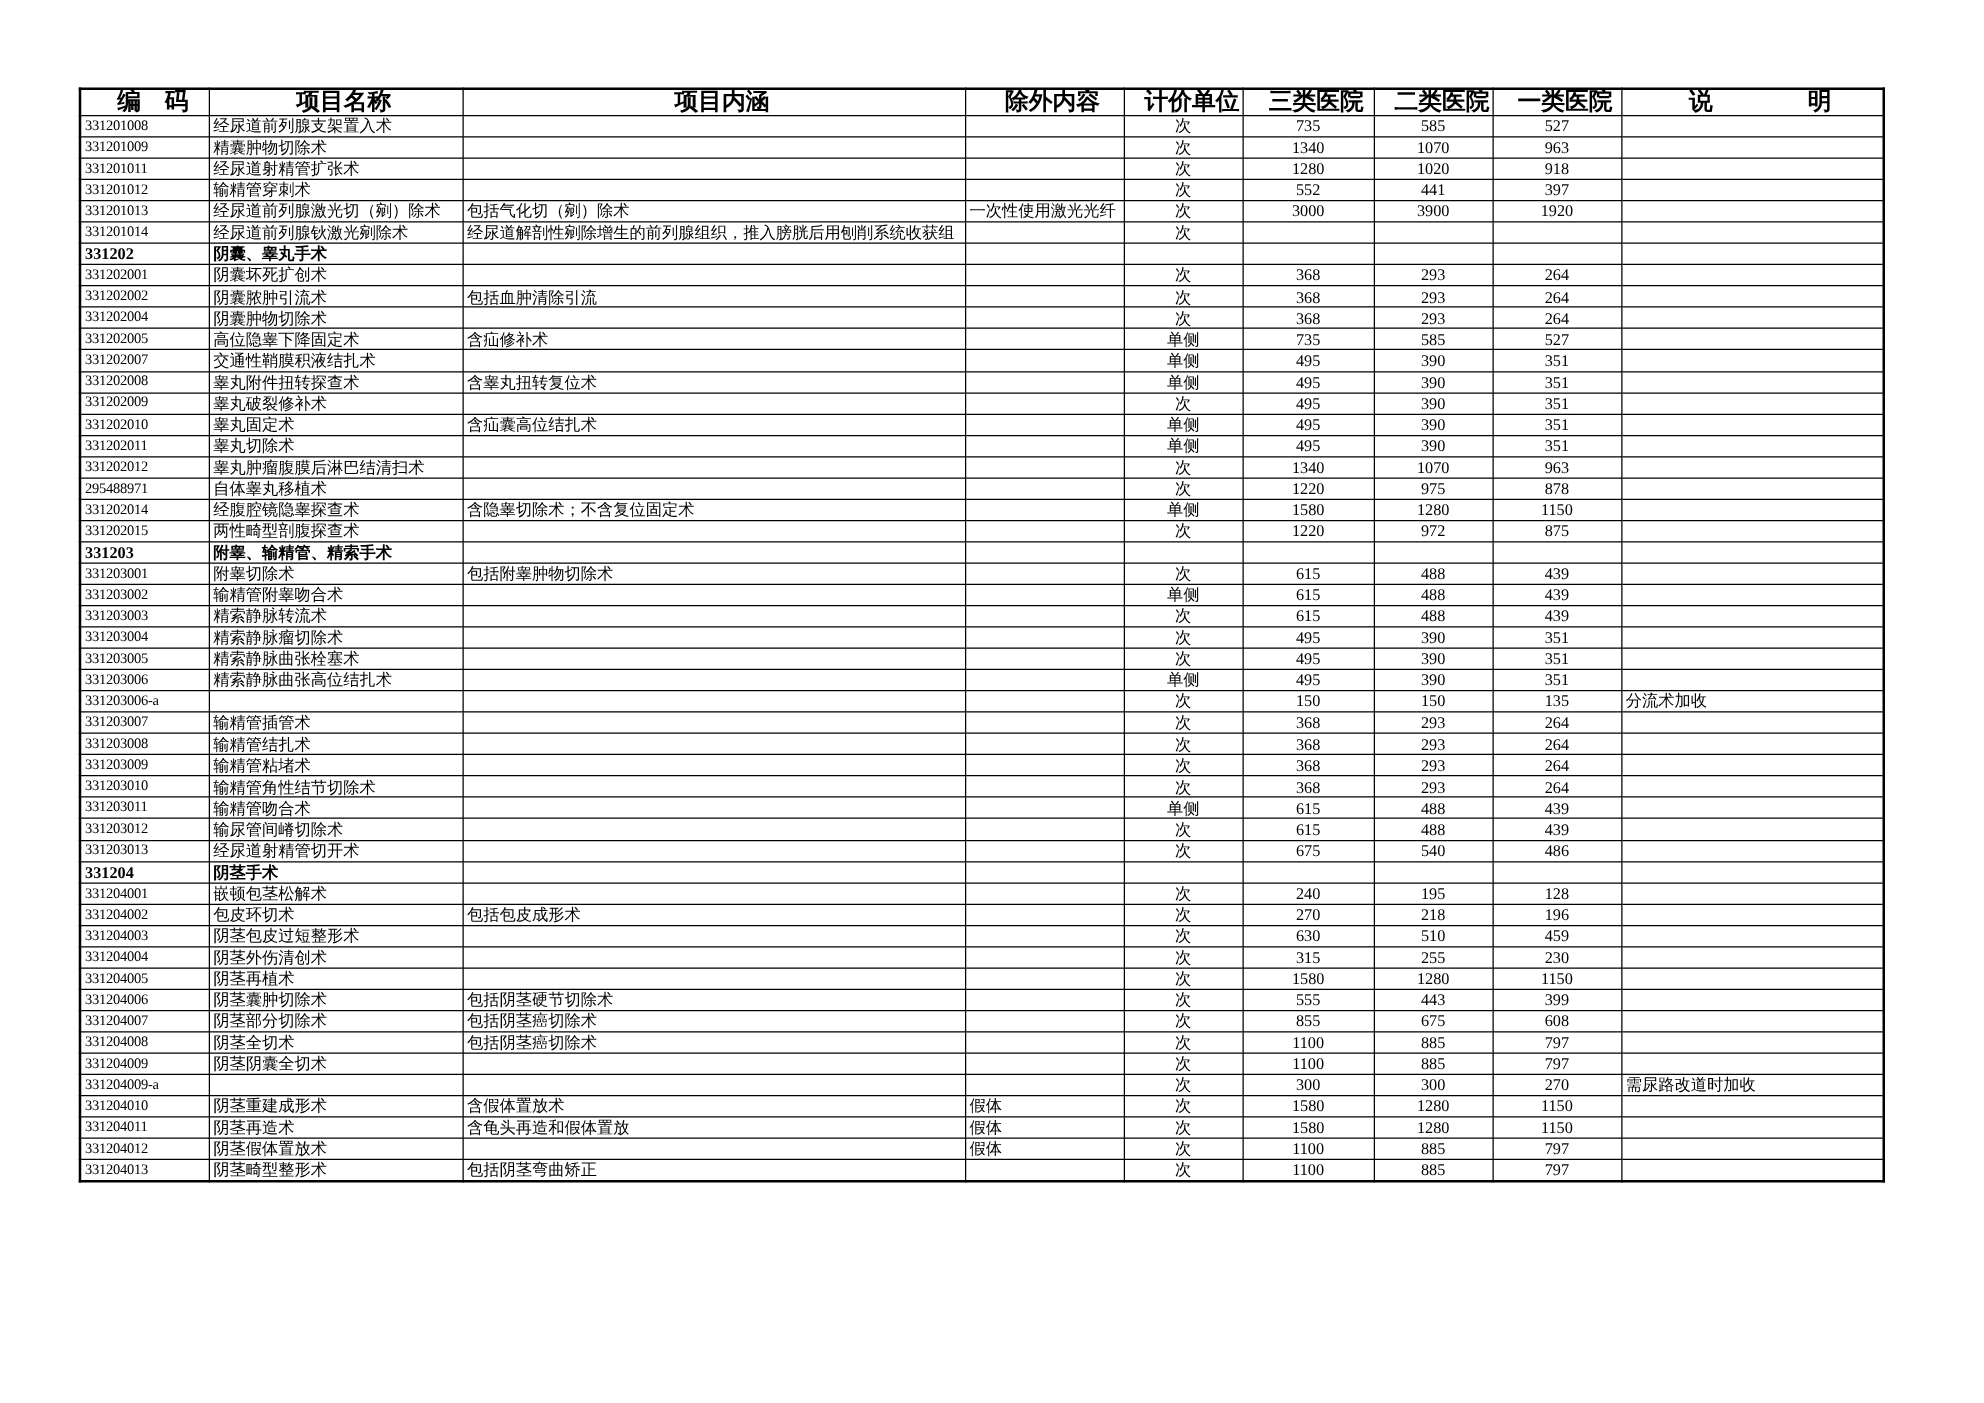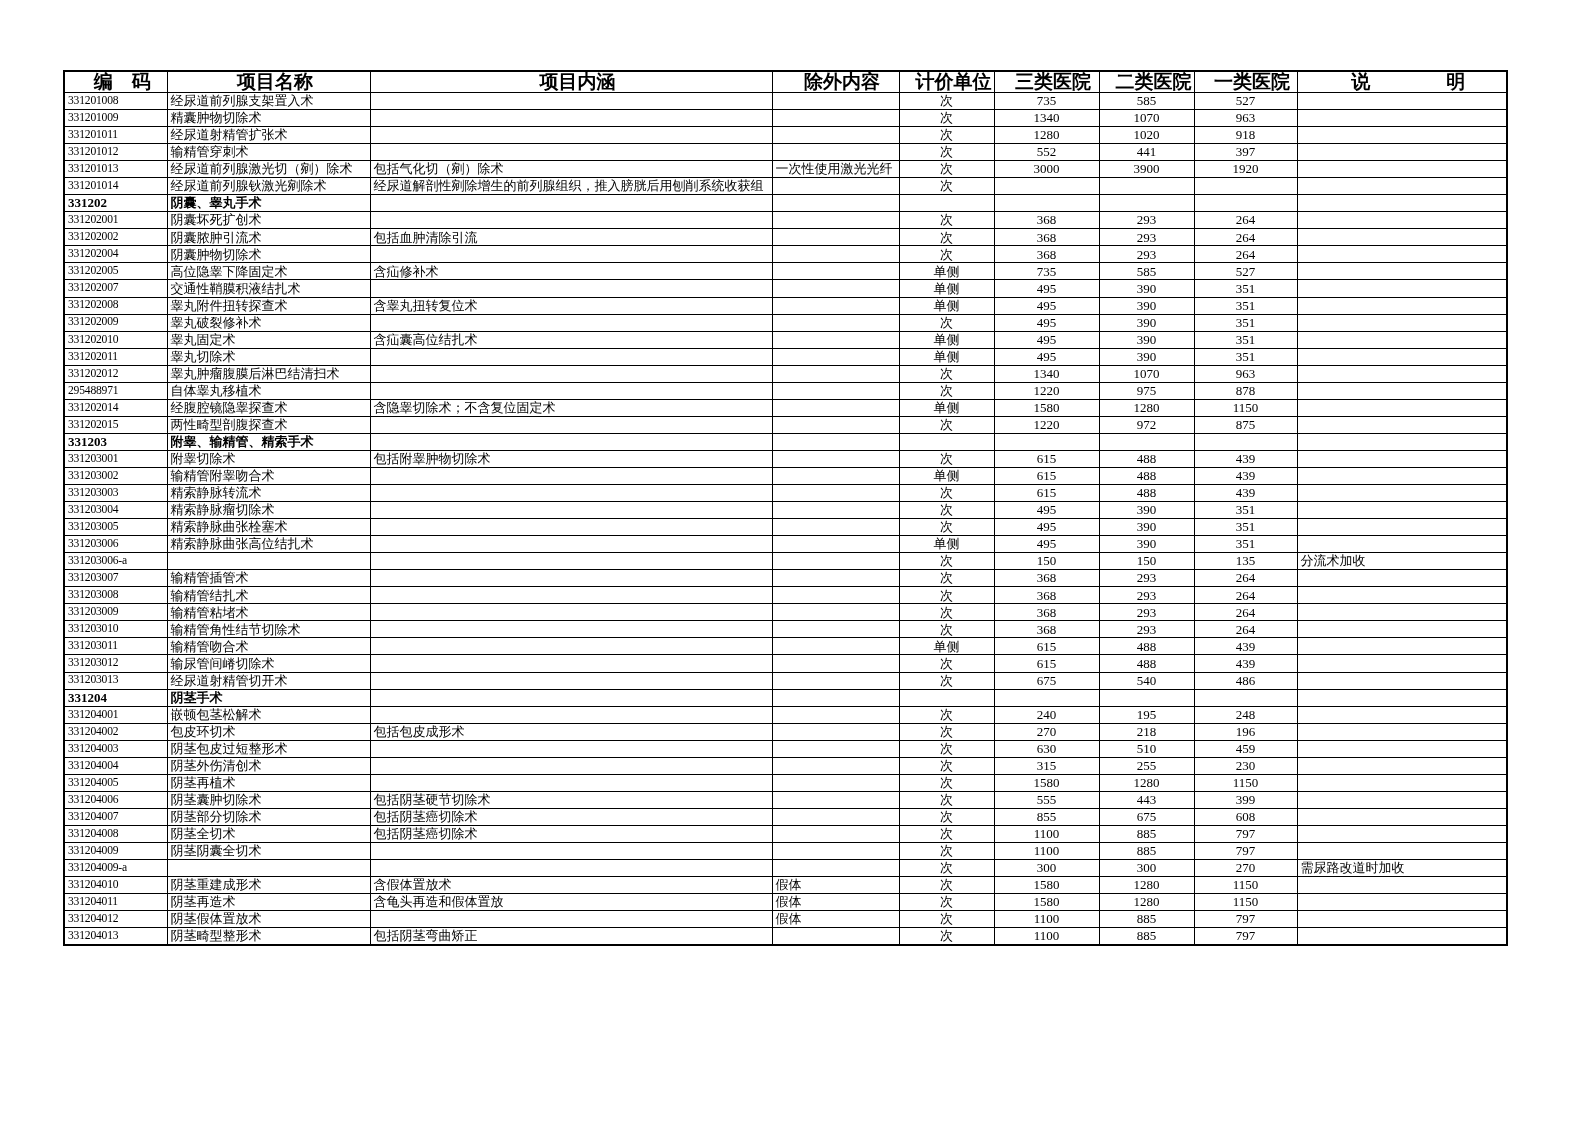--- a/index.html
+++ b/index.html
@@ -469,21 +469,21 @@
           <td class="c-note"></td>
         </tr>
         <tr>
           <td class="c-code fit">331204001</td>
           <td class="c-name">嵌顿包茎松解术</td>
           <td class="c-content"></td>
           <td class="c-excluded"></td>
           <td class="c-unit">次</td>
           <td class="c-num">240</td>
           <td class="c-num">195</td>
-          <td class="c-num">248</td>
+          <td class="c-num">128</td>
           <td class="c-note"></td>
         </tr>
         <tr>
           <td class="c-code fit">331204002</td>
           <td class="c-name">包皮环切术</td>
           <td class="c-content">包括包皮成形术</td>
           <td class="c-excluded"></td>
           <td class="c-unit">次</td>
           <td class="c-num">270</td>
           <td class="c-num">218</td>

